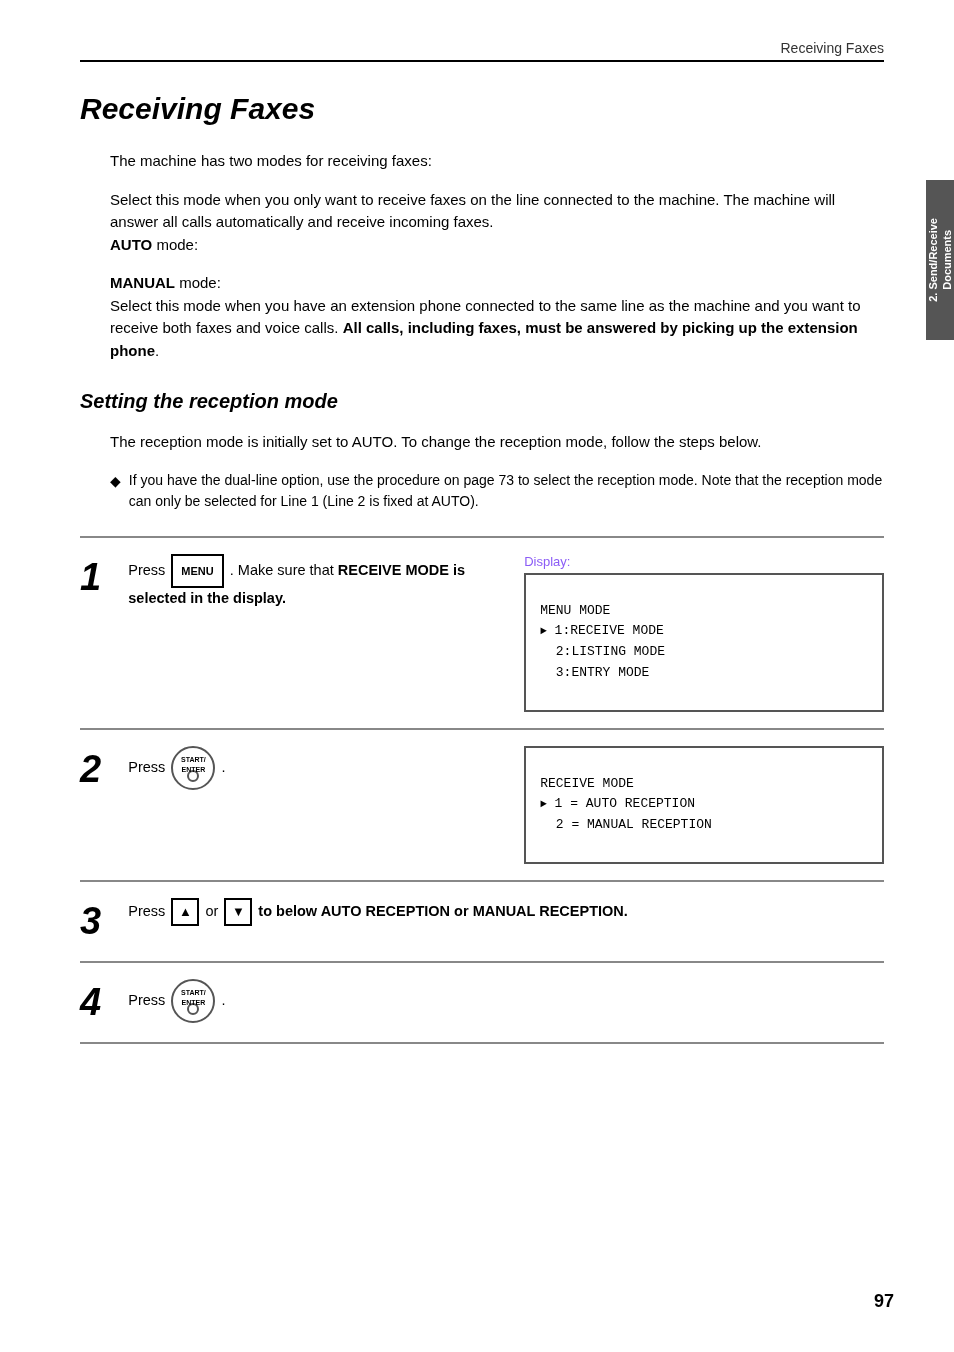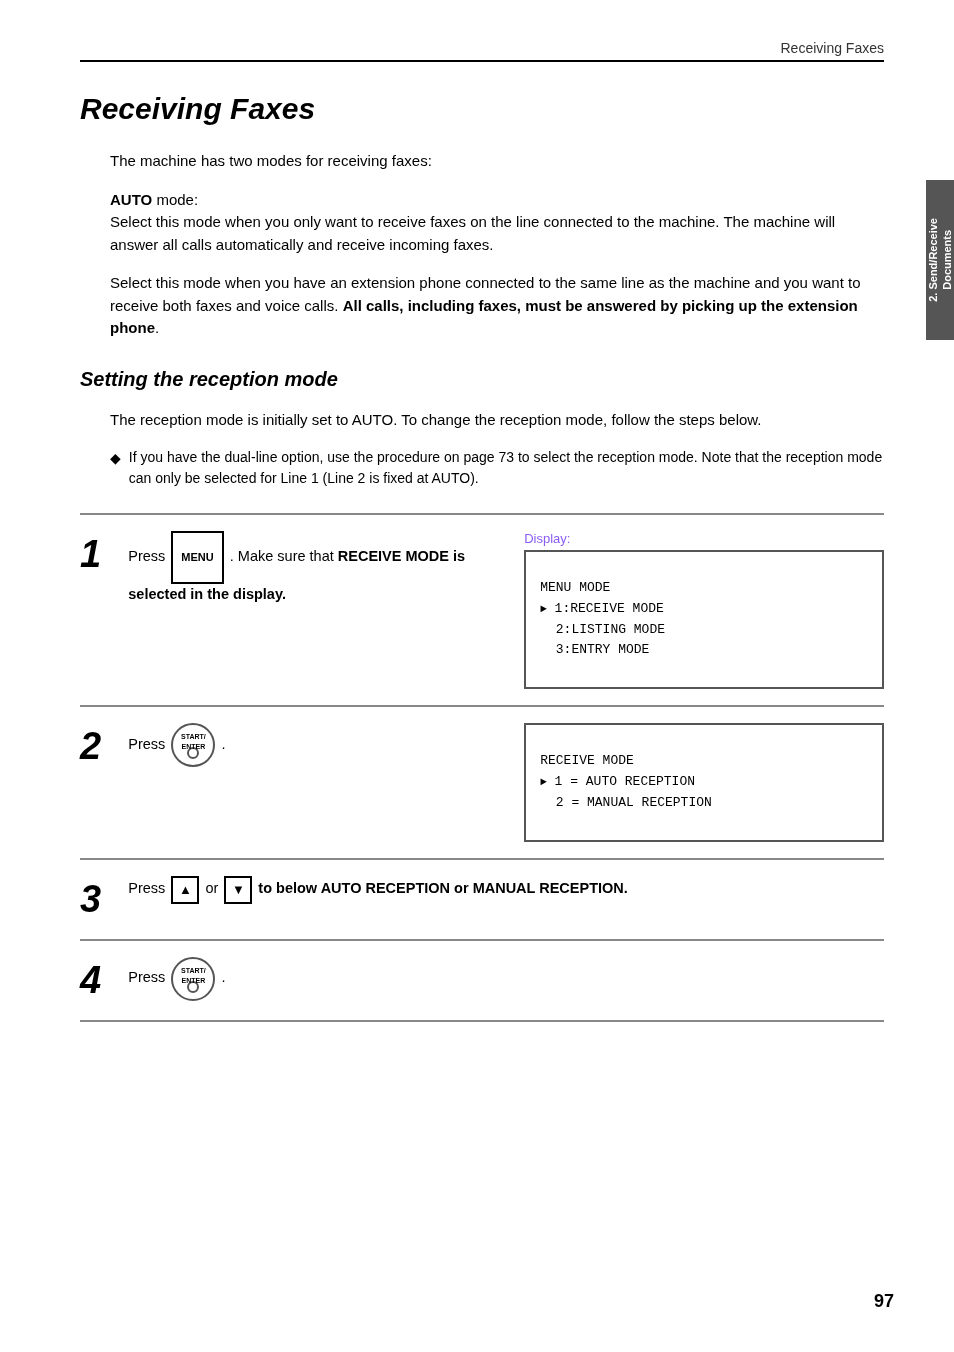--- a/index.html
+++ b/index.html
@@ -148,21 +148,21 @@
       min-height: 80px;
     }
     .display-arrow {
       font-size: 11px;
     }
 
     
     .menu-btn {
       display: inline-block;
       border: 2px solid #000;
-      padding: 16px 8px;
+      padding: 7px 8px;
       font-size: 11px;
       font-weight: bold;
       vertical-align: middle;
       background: #fff;
       margin: 0 2px;
     }
 
     
     .start-enter-btn {
       display: inline-block;
@@ -259,25 +259,26 @@
 
   <div class="page-header">
     <span>Receiving Faxes</span>
   </div>
 
   <h1 class="main-title">Receiving Faxes</h1>
 
   <p class="body-text">The machine has two modes for receiving faxes:</p>
 
   <div class="body-text">
+    <p>Select this mode when you only want to receive faxes on the line connected to the machine. The machine will answer all calls automatically and receive incoming faxes.</p>
     <p><span class="mode-label">AUTO</span><span> mode:</span></p>
-    <p>Select this mode when you only want to receive faxes on the line connected to the machine. The machine will answer all calls automatically and receive incoming faxes.</p>
   </div>
 
   <div class="body-text">
+    <p><span class="mode-label">MANUAL</span><span> mode:</span></p>
     <p>
       <span>Select this mode when you have an extension phone connected to the same line as the machine and you want to receive both faxes and voice calls. </span><strong>All calls, including faxes, must be answered by picking up the extension phone</strong><span>.</span>
     </p>
   </div>
 
   <h2 class="section-title">Setting the reception mode</h2>
 
   <p class="body-text">The reception mode is initially set to AUTO. To change the reception mode, follow the steps below.</p>
 
   <div class="bullet-note">

